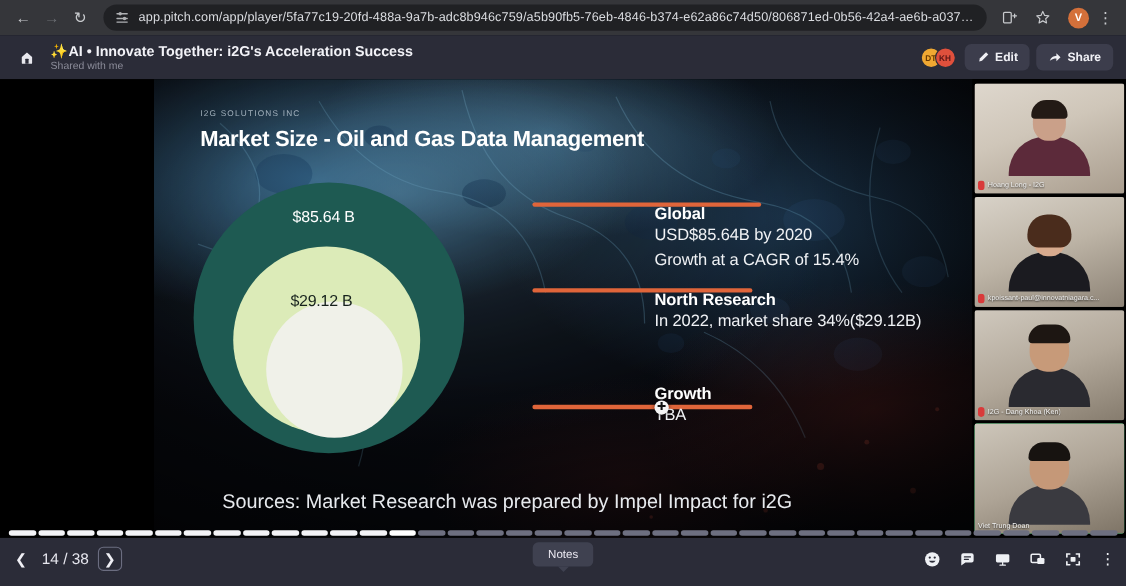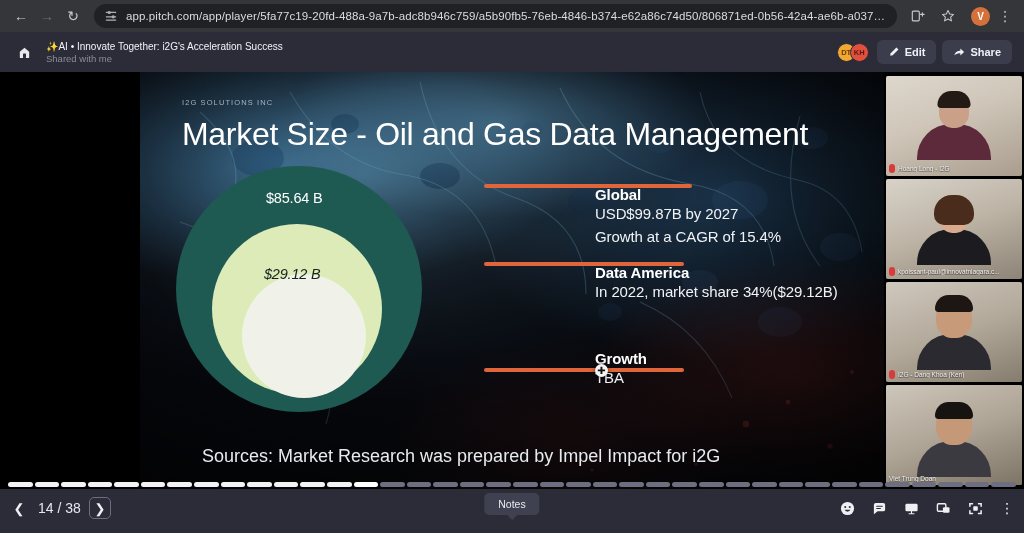--- a/index.html
+++ b/index.html
@@ -45,21 +45,21 @@
   .app-header {
     position: absolute; top: 32px; left: 0; width: 1024px; height: 40px;
     background: #2b2c38; display: flex; align-items: center; padding: 0 12px;
   }
   .home-icon {
     width: 24px; height: 24px; display: flex; align-items: center; justify-content: center;
     color: #e8e8ee; flex: 0 0 auto; margin-right: 10px;
   }
   .doc-meta { display: flex; flex-direction: column; justify-content: center; flex: 1 1 auto; min-width: 0; }
   .doc-title {
-    color: #f2f2f7; font-size: 10px; font-weight: normal;
+    color: #f2f2f7; font-size: 13px; font-weight: bold;
     white-space: nowrap; overflow: hidden; text-overflow: ellipsis;
   }
   .doc-sub { color: #8b8c99; font-size: 9.5px; margin-top: 1px; }
   .header-right { display: flex; align-items: center; gap: 6px; flex: 0 0 auto; }
   .avatars { display: flex; align-items: center; margin-right: 2px; margin-left: 24px; }
   .avatar {
     width: 19px; height: 19px; border-radius: 50%;
     display: flex; align-items: center; justify-content: center;
     font-size: 7.5px; font-weight: bold; color: #6b3a00; border: 1.5px solid #2b2c38;
   }
@@ -90,36 +90,36 @@
   .slide-tex { position: absolute; inset: 0; opacity: .55; mix-blend-mode: screen; }
   .slide-vig { position: absolute; inset: 0;
     background: radial-gradient(ellipse 85% 80% at 42% 34%, rgba(0,0,0,0) 38%, rgba(0,0,0,.72) 100%); }
 
   .slide-eyebrow {
     position: absolute; left: 42px; top: 26px;
     color: #b9c7d2; font-size: 7.5px; letter-spacing: 1.1px; opacity: .85;
   }
   .slide-title {
     position: absolute; left: 42px; top: 44px; width: 660px;
-    color: #fff; font-size: 32px; font-weight: normal; letter-spacing: -.3px;
+    color: #fff; font-size: 20px; font-weight: bold; letter-spacing: -.3px;
   }
   .slide-source {
     position: absolute; left: 62px; top: 374px;
     color: #e7eaee; font-size: 18px;
   }
 
   
   .circles { position: absolute; left: 36px; top: 94px; width: 246px; height: 246px; }
   .circle { position: absolute; border-radius: 50%; }
   .c-outer { left: 0; top: 0; width: 246px; height: 246px; background: #1e5a52; }
   .c-mid   { left: 36px; top: 58px; width: 170px; height: 170px; background: #dcebb8; }
   .c-inner { left: 66px; top: 108px; width: 124px; height: 124px; background: #f0f1e9; }
   .c-label { position: absolute; font-size: 14.5px; letter-spacing: -.2px; }
   .c-label-outer { left: 90px; top: 24px; color: #ffffff; }
-  .c-label-mid { left: 88px; top: 100px; color: #16211c; font-style: italic; }
+  .c-label-mid { left: 88px; top: 100px; color: #16211c; }
 
   
   .rule { position: absolute; height: 3.5px; background: #e0653a; border-radius: 2px; }
   .rule-1 { left: 344px; top: 112px; width: 208px; }
   .rule-2 { left: 344px; top: 190px; width: 200px; }
   .rule-3 { left: 344px; top: 296px; width: 200px; }
 
   
   .col { position: absolute; left: 455px; }
   .col h3 { color: #fff; font-size: 15px; font-weight: bold; letter-spacing: -.1px; }
@@ -330,26 +330,26 @@
       </div>
       <div class="c-label c-label-outer" style="position:absolute;left:126px;top:118px">$85.64 B</div>
       <div class="c-label c-label-mid" style="position:absolute;left:124px;top:194px">$29.12 B</div>
 
       <div class="rule rule-1"></div>
       <div class="rule rule-2"></div>
       <div class="rule rule-3"></div>
 
       <div class="col blk-global">
         <h3>Global</h3>
-        <p class="col-line">USD$99.87B by 2027</p>
+        <p class="col-line">USD$85.64B by 2020</p>
         <p class="col-line">Growth at a CAGR of 15.4%</p>
       </div>
 
       <div class="col blk-na">
-        <h3>Data America</h3>
+        <h3>North Research</h3>
         <p class="col-line">In 2022, market share 34%($29.12B)</p>
       </div>
 
       <div class="col blk-ca">
         <h3>Growth</h3>
         <p class="col-line">TBA</p>
       </div>
 
       <div class="slide-cursor">✚</div>
 

